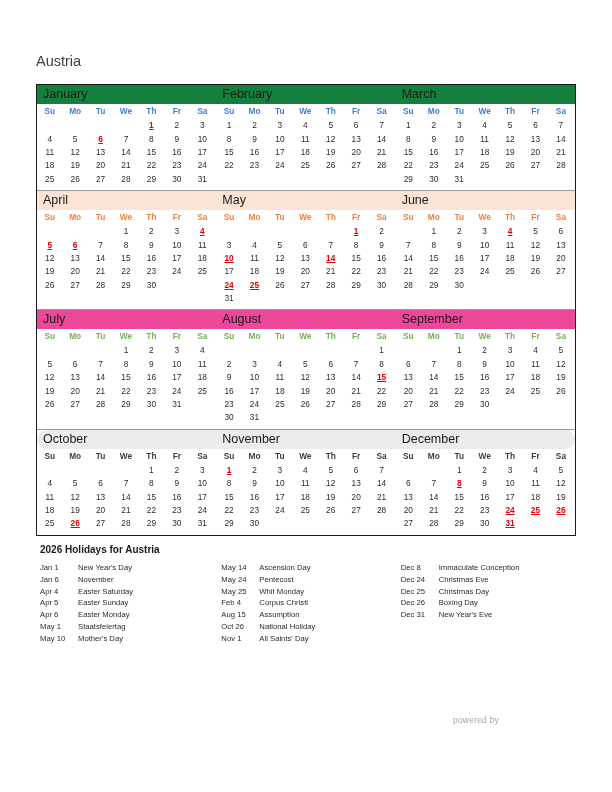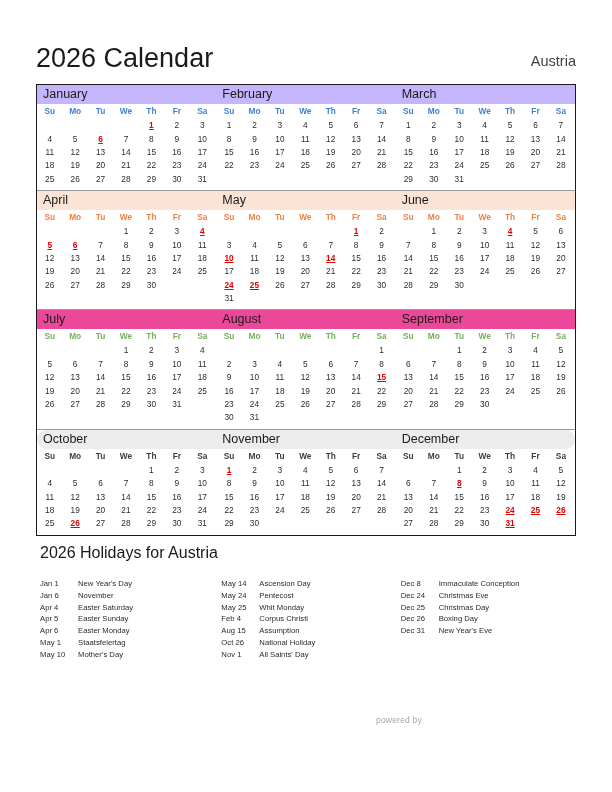--- a/index.html
+++ b/index.html
@@ -108,41 +108,41 @@
   }
   .month td { color: #2b2b2b; }
   .month td.empty { color: transparent; }
   .month td.holiday {
     color: #e30000;
     font-weight: bold;
     text-decoration: underline;
   }
 
   
-  .q1 .q-header { background: #c4b5fd; align-items: center; }
+  .q1 .q-header { background: #15803d; align-items: center; }
   .q1 th { color: #3f7fd0; }
   .q2 .q-header { background: #fbe3d5; }
   .q2 th { color: #ef8040; }
   .q3 .q-header { background: #ec4899; }
   .q3 th { color: #73b15a; }
   .q4 .q-header { background: #ececec; border-radius: 9px; }
   .q4 th { color: #3d3d3d; }
 
   
   .holidays {
     position: absolute;
     left: 40px;
     top: 544px;
     width: 540px;
   }
   .holidays-title {
-    font-size: 16px;
-    font-weight: normal;
+    font-size: 10px;
+    font-weight: bold;
     color: #1a1a1a;
-    margin-bottom: 16px;
+    margin-bottom: 7px;
   }
   .holiday-cols {
     display: flex;
     width: 540px;
   }
   .hcol {
     width: 180px;
   }
   .hcol.c1 { width: 182px; }
   .hcol.c2 { width: 180px; }
@@ -155,21 +155,21 @@
     justify-content: center;
   }
   .hdate { width: 38px; flex: 0 0 38px; }
   .hname { flex: 1 1 auto; }
 
   
   .footer {
     position: absolute;
     right: 36px;
     top: 714px;
-    text-align: left;
+    text-align: center;
     width: 200px;
   }
   .powered {
     font-size: 8.5px;
     color: #a6a6a6;
     line-height: 12px;
     letter-spacing: 0.2px;
   }
   .logo {
     font-size: 19px;
@@ -178,21 +178,20 @@
   }
   .logo .general { color: #1a1a1a; }
   .logo .blue { color: #2f8ad6; }
 </style>
 </head>
 <body>
 
 <div class="page">
 
   <div class="title-row">
-    <div class="cal-title">2026 Calendar</div>
     <div class="cal-country">Austria</div>
   </div>
 
   <div class="calendar">
       <div class="quarter q1">
         <div class="q-header">
           <div class="mh">January</div>
           <div class="mh">February</div>
           <div class="mh">March</div>
         </div>

